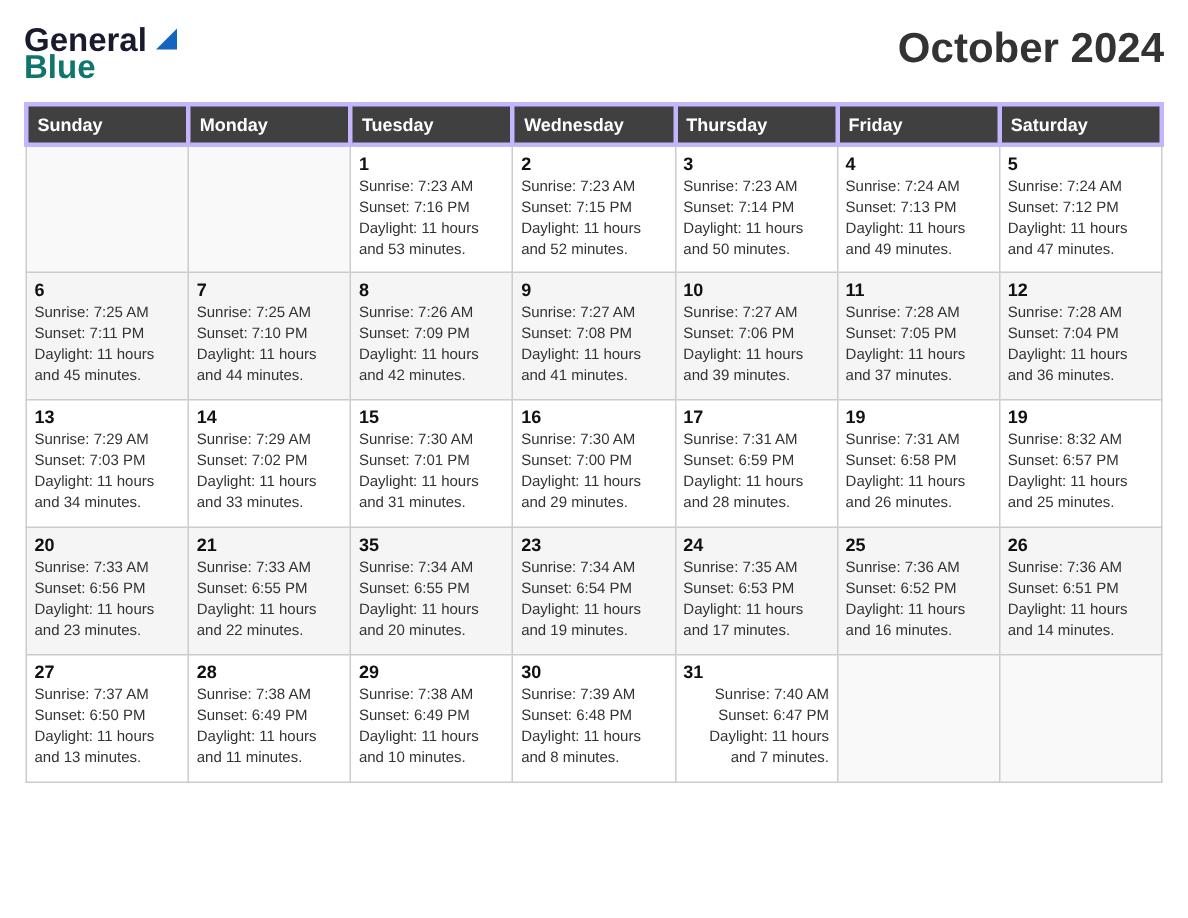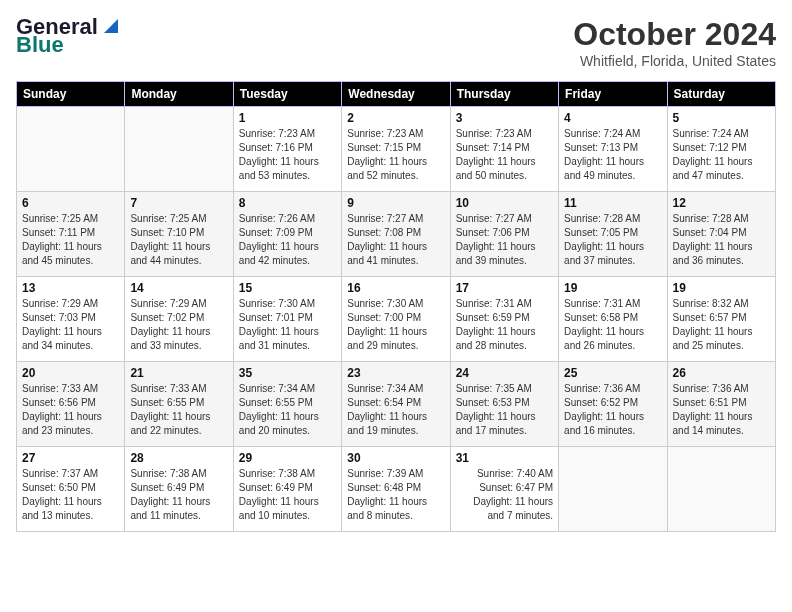--- a/index.html
+++ b/index.html
@@ -24,40 +24,40 @@
     .logo-text {
       font-size: 22px;
       font-weight: bold;
       color: #1a1a2e;
       line-height: 1;
     }
     .title-block {
       text-align: right;
     }
     .month-title {
-      font-size: 32px;
+      font-size: 28px;
       font-weight: bold;
       color: #333;
     }
     .location {
       font-size: 14px;
       color: #555;
     }
     .calendar {
       width: 100%;
       border-collapse: collapse;
       font-size: 10.5px;
     }
     .calendar th {
-      background-color: #000000;
+      background-color: #404040;
       color: #fff;
       text-align: left;
       padding: 5px 6px;
       font-size: 12px;
-      border: 1px solid #c4b5fd;
+      border: 3px solid #c4b5fd;
     }
     .calendar td {
       vertical-align: top;
       border: 1px solid #ccc;
       padding: 4px 5px;
       width: calc(100% / 7);
       min-height: 80px;
       height: 85px;
       background: #fff;
     }
@@ -88,21 +88,20 @@
       <svg width="22" height="22" viewBox="0 0 22 22" style="margin-left:2px; margin-top:-2px;">
         <polygon points="4,18 18,4 18,18" fill="#1565c0"></polygon>
       </svg>
     </div>
     <div style="display:flex; align-items:center; margin-top:-4px;">
       <span class="logo-text" style="color:#0f766e; font-weight:bold;">Blue</span>
     </div>
   </div>
   <div class="title-block">
     <div class="month-title">October 2024</div>
-    <div class="location">Whitfield, Florida, United States</div>
   </div>
 </div>
 
 <table class="calendar">
   <thead>
     <tr>
     <th>Sunday</th>
         <th>Monday</th>
         <th>Tuesday</th>
         <th>Wednesday</th>

